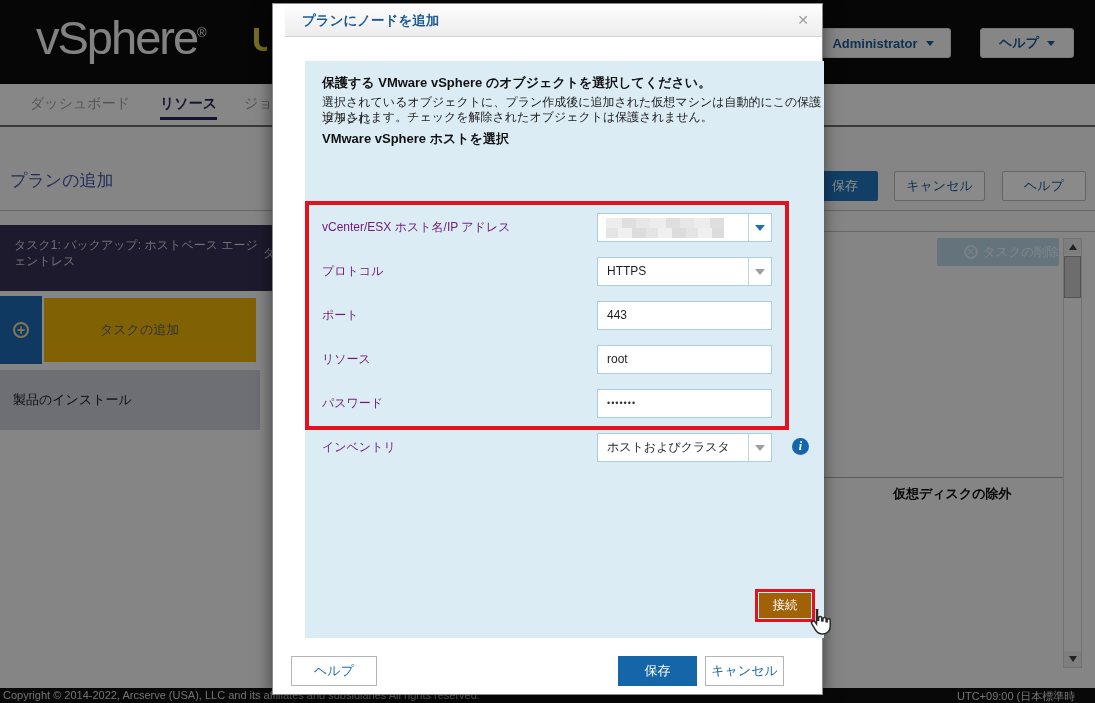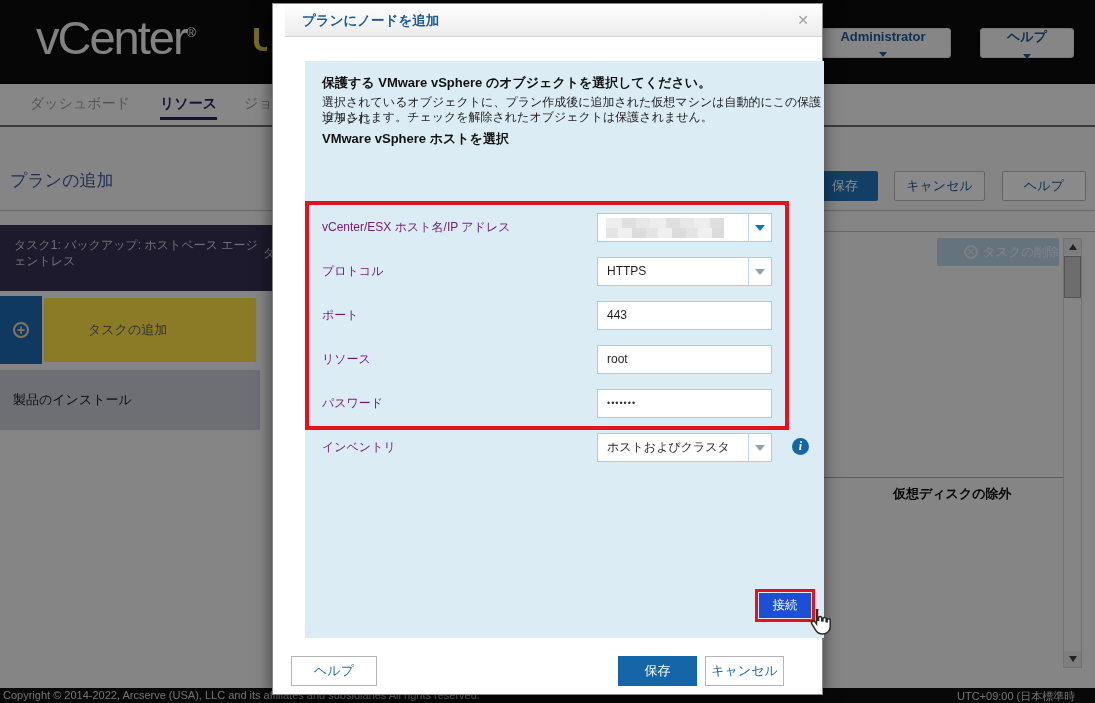--- a/index.html
+++ b/index.html
@@ -7,21 +7,21 @@
   body { font-family:"Liberation Sans","DejaVu Sans",sans-serif; position:relative; background:#f3f3f3; }
 
   
   .hdr { position:absolute; left:0; top:0; width:1095px; height:84px; background:#0b0b0b; }
   .logo { position:absolute; left:36px; top:10px; font-size:47px; font-weight:500; letter-spacing:-2px; color:#ededed; }
   .logo sup { font-size:13px; letter-spacing:0; }
   .udp-frag { position:absolute; left:252px; top:20px; width:15px; height:40px; overflow:hidden;
               color:#d8c63a; font-size:34px; font-weight:bold; }
   .hdr-btn { position:absolute; top:28px; height:30px; background:#f4f4f4; border:1px solid #d9d9d9;
              border-radius:3px; color:#1d5a96; font-weight:bold; font-size:13px;
-             display:flex; align-items:center; justify-content:center; gap:8px;flex-direction:column; }
+             display:flex; align-items:center; justify-content:center; gap:8px; }
   .hdr-btn.admin { left:815px; width:136px; }
   .hdr-btn.helpm { left:980px; width:94px; }
   .caret { width:0; height:0; border-left:4px solid transparent; border-right:4px solid transparent;
            border-top:5px solid #1d5a96; display:inline-block; }
 
   .nav { position:absolute; left:0; top:84px; width:1095px; height:43px; background:#f6f6f6;
          border-bottom:2px solid #6b6b6b; }
   .tab { position:absolute; top:11px; font-size:14px; color:#9a9a9a; }
   .tab.t0 { left:30px; }
   .tab.t1 { left:160px; color:#26265a; font-weight:bold; }
@@ -32,23 +32,23 @@
   .page-title { position:absolute; left:10px; top:42px; font-size:17px; color:#3f55a0; }
   .rule-a { position:absolute; left:0; top:83px; width:1095px; height:1px; background:#b8b8b8; }
 
   .tile1 { position:absolute; left:0; top:98px; width:280px; height:66px; background:#343050;
            color:#c9c9d2; font-size:12px; padding:12px 14px; line-height:16px; }
   .tile2-frag { position:absolute; left:263px; top:118px; color:#c9c9d2; font-size:12px; }
   .plus-cell { position:absolute; left:0; top:169px; width:42px; height:68px; background:#1d69b0;
                display:flex; align-items:center; justify-content:center; }
   .plus-circle { width:16px; height:16px; border:2px solid #ead9a0; border-radius:50%; color:#ead9a0;
                  font-size:14px; line-height:13px; text-align:center; font-weight:bold; }
-  .addtask-box { position:absolute; left:42px; top:169px; width:216px; height:68px; background:#fde047;
+  .addtask-box { position:absolute; left:42px; top:169px; width:216px; height:68px; background:#eab308;
                  border:2px solid #eef2f7; color:#5a5c66; font-size:13px;
-                 display:flex; align-items:center; padding-left:44px; }
+                 display:flex; align-items:center; padding-left:56px; }
   .install-row { position:absolute; left:0; top:243px; width:260px; height:60px; background:#c6cbd4;
                  color:#191920; font-size:13px; display:flex; align-items:center; padding-left:13px; }
 
   .bg-save { position:absolute; left:812px; top:44px; width:66px; height:30px; background:#2274ba;
              color:#ffffff; font-size:13px; display:flex; align-items:center; justify-content:center; border-radius:2px; }
   .bg-cancel { position:absolute; left:894px; top:44px; width:91px; height:30px; background:#fbfbfb;
                border:1px solid #b9b9b9; color:#1d5a96; font-size:13px; display:flex; align-items:center; justify-content:center; border-radius:2px; }
   .bg-help { position:absolute; left:1002px; top:44px; width:84px; height:30px; background:#fbfbfb;
              border:1px solid #b9b9b9; color:#1d5a96; font-size:13px; display:flex; align-items:center; justify-content:center; border-radius:2px; }
   .rule-b { position:absolute; left:560px; top:104px; width:535px; height:1px; background:#bdbdbd; }
@@ -106,36 +106,36 @@
        background:repeating-linear-gradient(90deg,#e4e4e4 0 12px,#f0f0f0 12px 26px,#dcdcdc 26px 40px); }
 
   .info-ic { position:absolute; left:487px; top:377px; width:17px; height:17px; background:#1566a8;
              border-radius:50%; color:#ffffff; font-family:"Liberation Serif",serif; font-style:italic;
              font-weight:bold; font-size:12px; text-align:center; line-height:17px; }
 
   .red-rect-fields { position:absolute; left:0px; top:140px; width:484px; height:229px;
                      border:4px solid #e0131f; pointer-events:none; }
   .red-rect-connect { position:absolute; left:450px; top:528px; width:60px; height:33px;
                       border:3px solid #e0131f; pointer-events:none; }
-  .connect-btn { position:absolute; left:454px; top:532px; width:52px; height:25px; background:#1d4ed8;
+  .connect-btn { position:absolute; left:454px; top:532px; width:52px; height:25px; background:#a16207;
                  color:#ffffff; font-size:12.5px; display:flex; align-items:center; justify-content:center; }
   .cursor { position:absolute; left:500px; top:544px; width:30px; height:34px; z-index:5; }
 
   .dlg-f-help { position:absolute; left:18px; top:652px; width:86px; height:30px; background:#ffffff;
                 border:1px solid #b5b5b5; color:#1c6ca8; font-size:13px; display:flex; align-items:center; justify-content:center; }
   .dlg-f-save { position:absolute; left:345px; top:652px; width:79px; height:30px; background:#1566a8;
                 color:#ffffff; font-size:13px; display:flex; align-items:center; justify-content:center; }
   .dlg-f-cancel { position:absolute; left:432px; top:652px; width:79px; height:30px; background:#ffffff;
                   border:1px solid #b5b5b5; color:#1c6ca8; font-size:13px; display:flex; align-items:center; justify-content:center; }
 </style>
 </head>
 <body>
 
 <div class="hdr">
-  <div class="logo"><span>vCenter</span><sup>®</sup></div>
+  <div class="logo"><span>vSphere</span><sup>®</sup></div>
   <div class="udp-frag">U</div>
   <div class="hdr-btn admin">
     <span>Administrator</span>
     <span class="caret"></span>
   </div>
   <div class="hdr-btn helpm">
     <span>ヘルプ</span>
     <span class="caret"></span>
   </div>
 </div>

